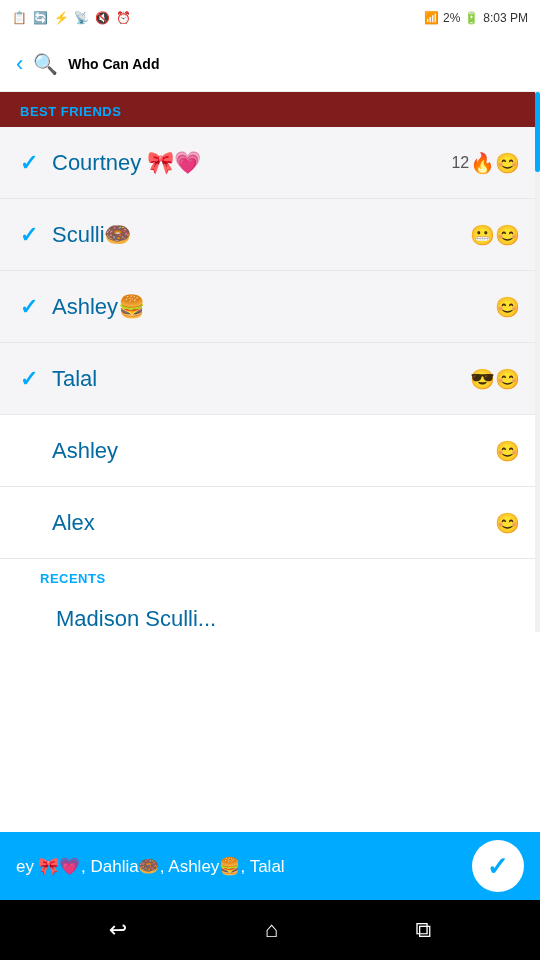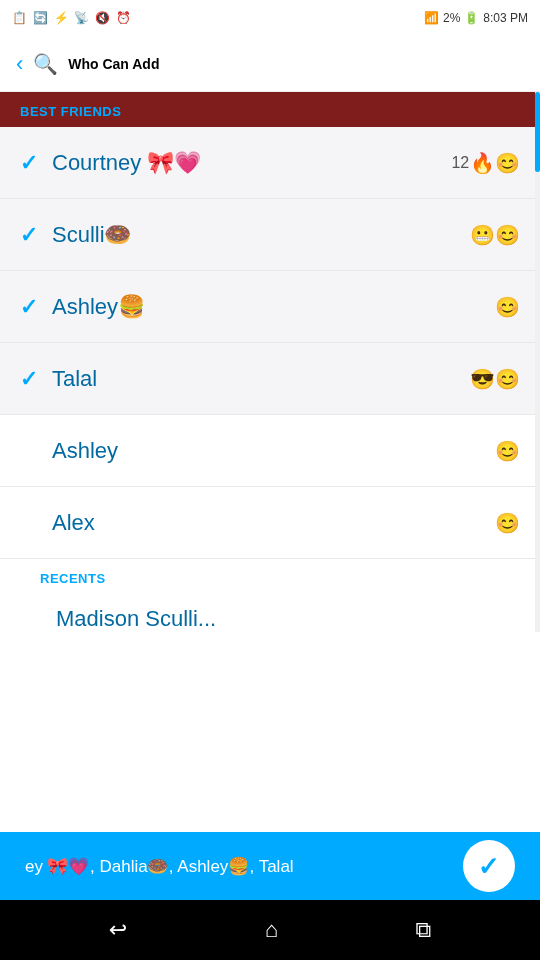--- a/index.html
+++ b/index.html
@@ -121,21 +121,21 @@
     
     .bottom-summary-bar {
       position: absolute;
       bottom: 60px;
       left: 0;
       right: 0;
       height: 68px;
       background: #00AAFF;
       display: flex;
       align-items: center;
-      padding: 0 25px;
+      padding: 0 16px;
       justify-content: space-between;
     }
     .summary-text {
       color: #fff;
       font-size: 17px;
       flex: 1;
       white-space: nowrap;
       overflow: hidden;
       text-overflow: ellipsis;
     }

